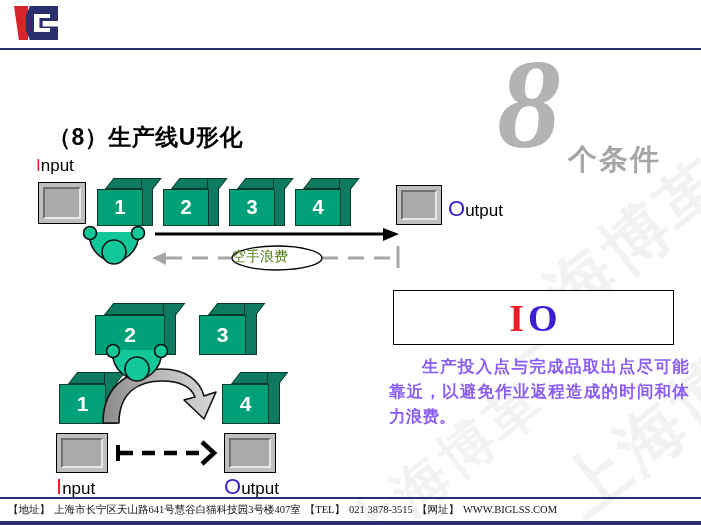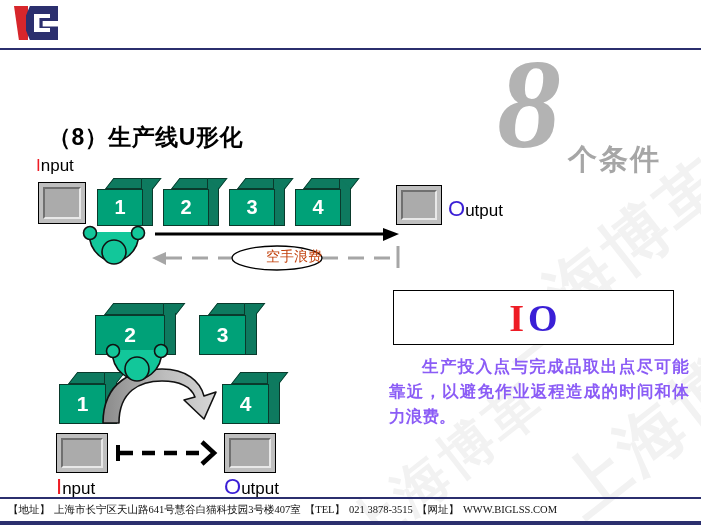--- a/index.html
+++ b/index.html
@@ -149,21 +149,21 @@
       <line x1="0" y1="6" x2="228" y2="6" stroke="#000" stroke-width="3"></line>
       <polygon points="228,0 244,6 228,13" fill="#000"></polygon>
     </svg>
 
     <svg style="position:absolute;left:152px;top:246px;" width="250" height="26">
       <line x1="14" y1="12" x2="244" y2="12" stroke="#A6A6A6" stroke-width="3" stroke-dasharray="16 10"></line>
       <polygon points="14,6 0,12 14,19" fill="#A6A6A6"></polygon>
       <line x1="246" y1="0" x2="246" y2="22" stroke="#A6A6A6" stroke-width="3"></line>
       <ellipse cx="125" cy="12" rx="45" ry="12" fill="#fff" stroke="#000" stroke-width="1.3"></ellipse>
     </svg>
-    <div style="position:absolute;left:232px;top:248px;width:90px;text-align:right;font-size:14px;color:#c2410c;font-weight:normal;">空手浪费</div>
+    <div style="position:absolute;left:232px;top:248px;width:90px;text-align:left;font-size:14px;color:#4d7c0f;font-weight:normal;">空手浪费</div>
   </div>
 
   <div>
 
     <div class="cube" style="left:95px;top:303px;width:85px;height:52px;">
       <div class="top" style="left:9px;top:0;width:72px;height:12px;transform:skewX(-38deg);transform-origin:bottom left;"></div>
       <div class="side" style="left:68px;top:0;width:13px;height:52px;clip-path:polygon(0 0,100% 20%,100% 100%,0 100%);"></div>
       <div class="face" style="left:0;top:12px;width:70px;height:40px;font-size:21px;">2</div>
     </div>
 

